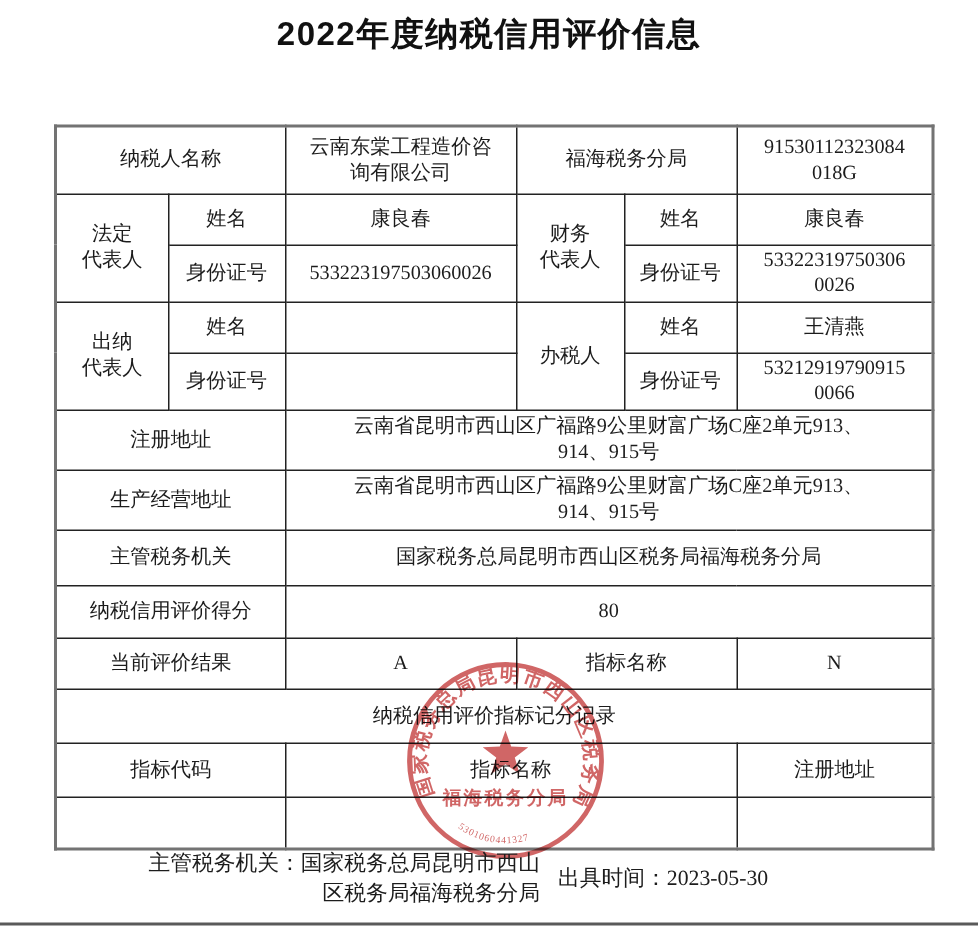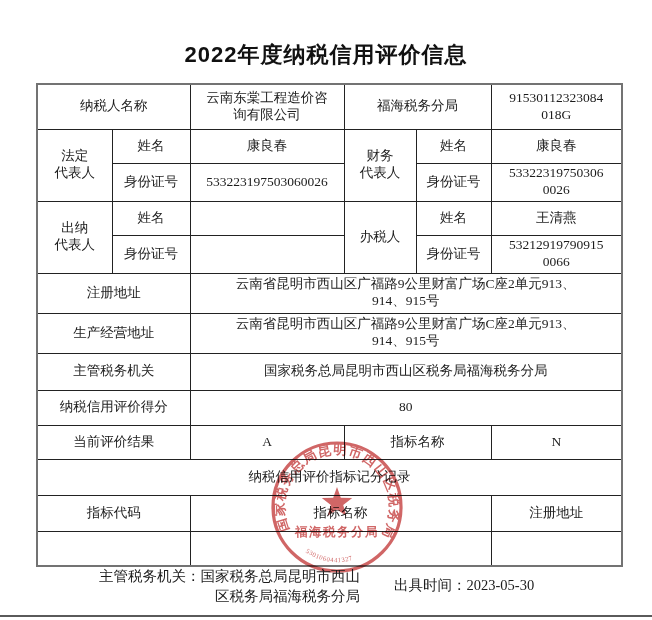--- a/index.html
+++ b/index.html
@@ -3,21 +3,21 @@
 <meta charset="utf-8">
 <style>
   html,body{margin:0;padding:0;}
   body{
     width:652px;height:620px;background:#ffffff;position:relative;overflow:hidden;
     font-family:"Liberation Serif","DejaVu Serif",serif;color:#1c1c1c;
   }
   .doc-title{
     position:absolute;left:0;top:8px;width:652px;text-align:center;
     font-family:"Liberation Sans","DejaVu Sans",sans-serif;
-    font-size:22px;font-weight:bold;letter-spacing:1px;color:#111;margin-top:32px;
+    font-size:22px;font-weight:bold;letter-spacing:1px;color:#111;
   }
   table.info-table{
     position:absolute;left:36px;top:83px;width:586px;
     border-collapse:collapse;table-layout:fixed;
     border:2px solid #737373;
   }
   table.info-table td{
     border:1.5px solid #222;
     text-align:center;vertical-align:middle;
     font-size:13.5px;line-height:1.25;padding:1px 4px;
@@ -26,21 +26,21 @@
   td.breakall{word-break:break-all;}
   .seal{
     position:absolute;left:267px;top:437px;width:140px;height:140px;
     opacity:0.82;mix-blend-mode:multiply;pointer-events:none;
   }
   .footer-authority{
     position:absolute;left:38px;top:567px;width:322px;
     text-align:right;font-size:14.5px;line-height:1.35;white-space:pre-line;
   }
   .footer-issue{
-    position:absolute;left:394px;top:576px;font-size:14.5px;
+    position:absolute;left:372px;top:576px;font-size:14.5px;
   }
   .bottom-rule{
     position:absolute;left:0;top:615px;width:652px;height:2px;background:#5a5a5a;
   }
 </style>
 </head>
 <body>
 
 <div class="doc-title">2022年度纳税信用评价信息</div>
 

